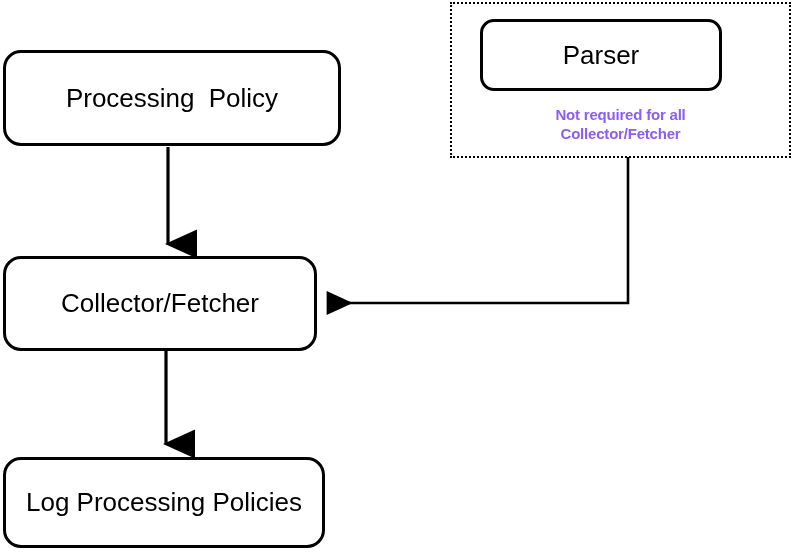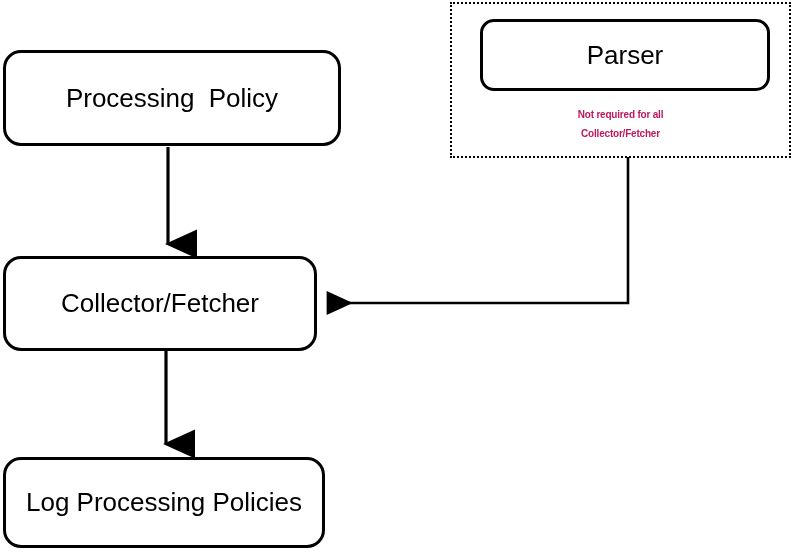--- a/index.html
+++ b/index.html
@@ -65,35 +65,35 @@
     top: 2px;
     width: 341px;
     height: 156px;
     box-sizing: border-box;
     border: 2px dotted #000000;
     background: #ffffff;
   }
   #node-parser {
     left: 28px;
     top: 15px;
-    width: 290px;
+    width: 242px;
     height: 72px;
     border-radius: 14px;
     font-size: 26px;
   }
   #parser-caption {
     position: absolute;
     left: 0;
     right: 0;
     top: 101px;
     text-align: center;
-    font-size: 10px;
+    font-size: 15px;
     font-weight: bold;
     line-height: 19px;
-    color: #be185d;
+    color: #8b5cf6;
     letter-spacing: -0.2px;
   }
   #parser-caption span {
     display: block;
   }
   .connector-layer {
     position: absolute;
     left: 0;
     top: 0;
     width: 793px;

